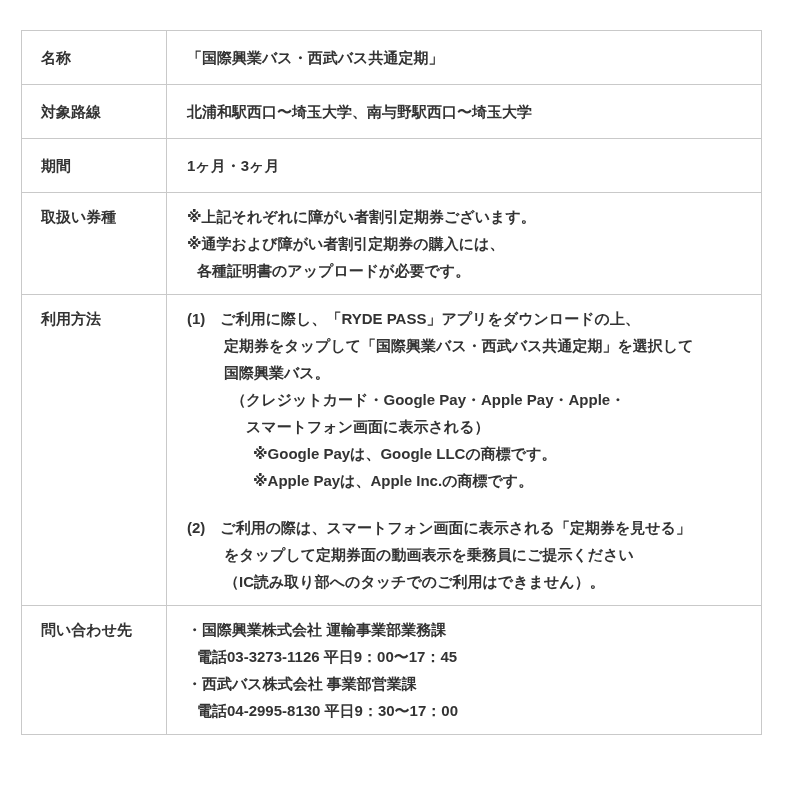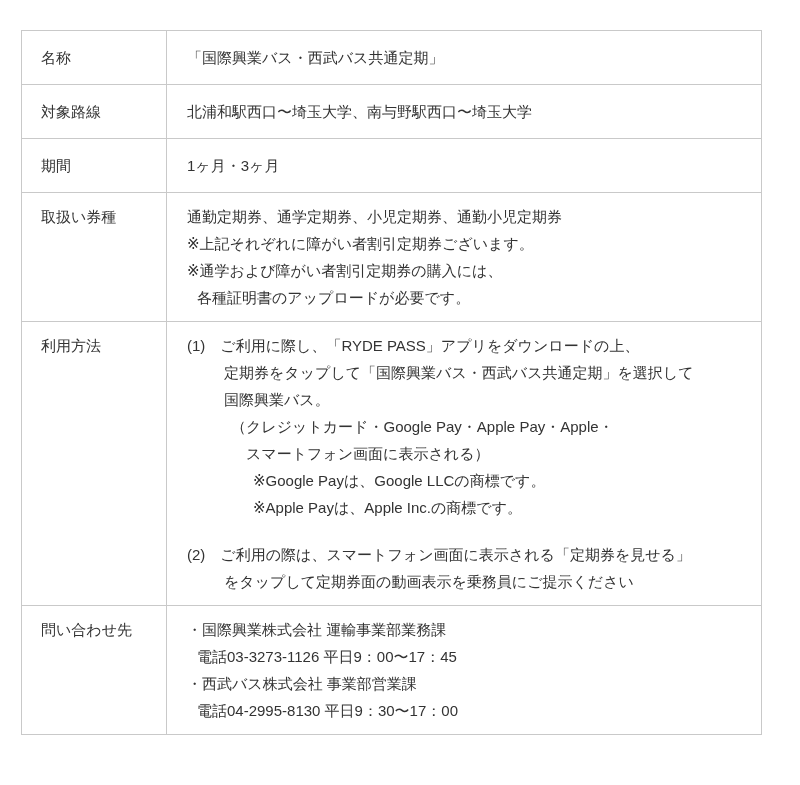--- a/index.html
+++ b/index.html
@@ -1,15 +1,15 @@
 <!DOCTYPE html>
 <html><head>
 <meta charset="utf-8">
 <style>
-  * { box-sizing: border-box; }
+  * { box-sizing: border-box; font-weight: bold; }
   html, body {
     margin: 0;
     padding: 0;
     width: 800px;
     height: 785px;
     background: #ffffff;
     font-family: "Liberation Sans", "DejaVu Sans", sans-serif;
     color: #333333;
   }
   .page {
@@ -77,40 +77,40 @@
   <div class="row">
     <div class="cell-label">期間</div>
     <div class="cell-content">
           <div class="ln">1ヶ月・3ヶ月</div>
         </div>
   </div>
 
   <div class="row multi">
     <div class="cell-label">取扱い券種</div>
     <div class="cell-content">
-          <div class="ln">通勤定期券、通学定期券、小児定期券、通勤小児定期券</div>
           <div class="ln">※上記それぞれに障がい者割引定期券ございます。</div>
           <div class="ln">※通学および障がい者割引定期券の購入には、</div>
           <div class="ln i1">各種証明書のアップロードが必要です。</div>
         </div>
   </div>
 
   <div class="row multi">
     <div class="cell-label">利用方法</div>
     <div class="cell-content">
           <div class="ln">(1)　ご利用に際し、「RYDE PASS」アプリをダウンロードの上、</div>
           <div class="ln i2">定期券をタップして「国際興業バス・西武バス共通定期」を選択して</div>
           <div class="ln i2">国際興業バス。</div>
           <div class="ln i3">（クレジットカード・Google Pay・Apple Pay・Apple・</div>
           <div class="ln i4">スマートフォン画面に表示される）</div>
           <div class="ln i5">※Google Payは、Google LLCの商標です。</div>
           <div class="ln i5">※Apple Payは、Apple Inc.の商標です。</div>
           <div class="ln blank"></div>
           <div class="ln">(2)　ご利用の際は、スマートフォン画面に表示される「定期券を見せる」</div>
           <div class="ln i2">をタップして定期券面の動画表示を乗務員にご提示ください</div>
+          <div class="ln i2">（IC読み取り部へのタッチでのご利用はできません）。</div>
         </div>
   </div>
 
   <div class="row multi">
     <div class="cell-label">問い合わせ先</div>
     <div class="cell-content">
           <div class="ln">・国際興業株式会社 運輸事業部業務課</div>
           <div class="ln i1">電話03-3273-1126 平日9：00〜17：45</div>
           <div class="ln">・西武バス株式会社 事業部営業課</div>
           <div class="ln i1">電話04-2995-8130 平日9：30〜17：00</div>

